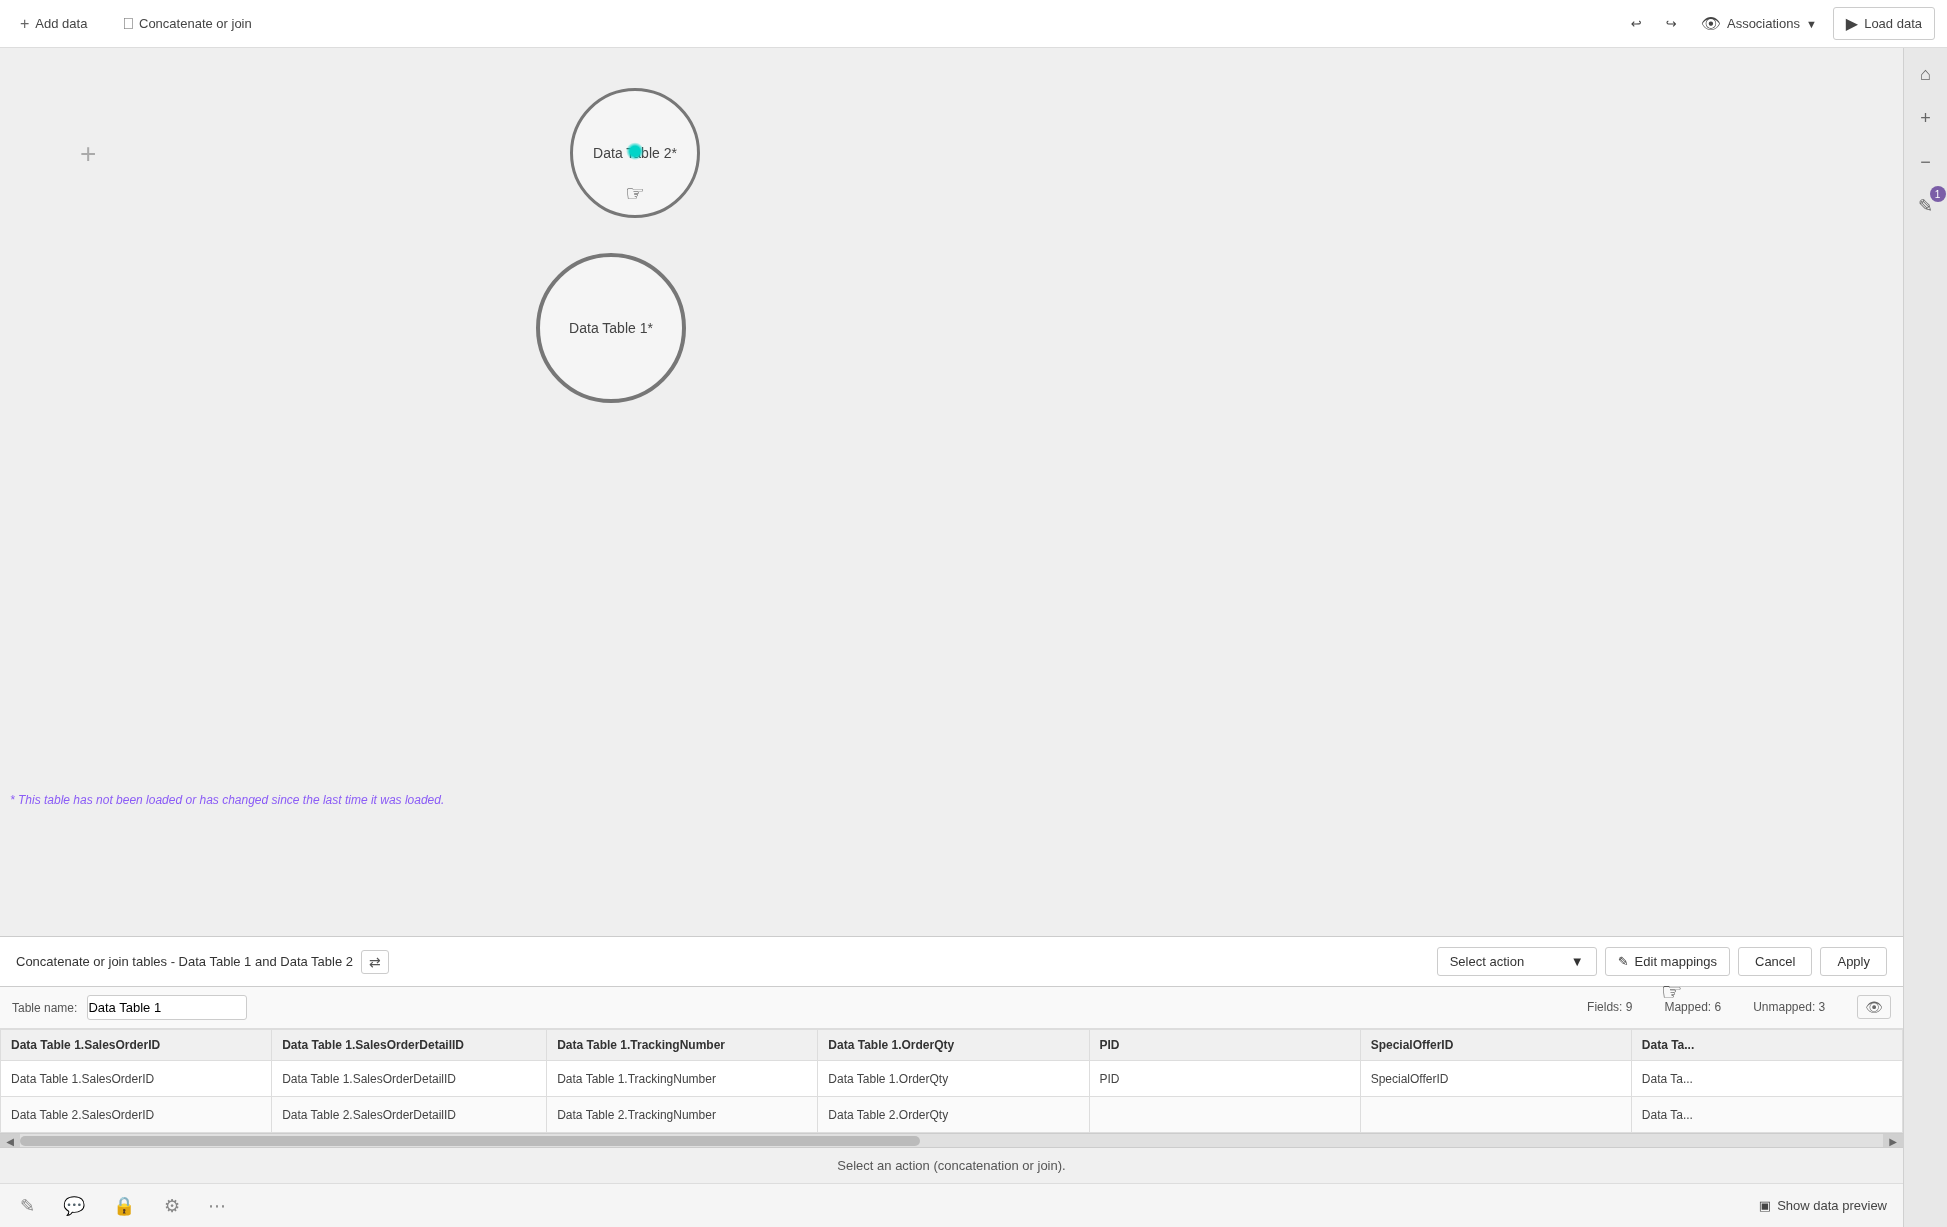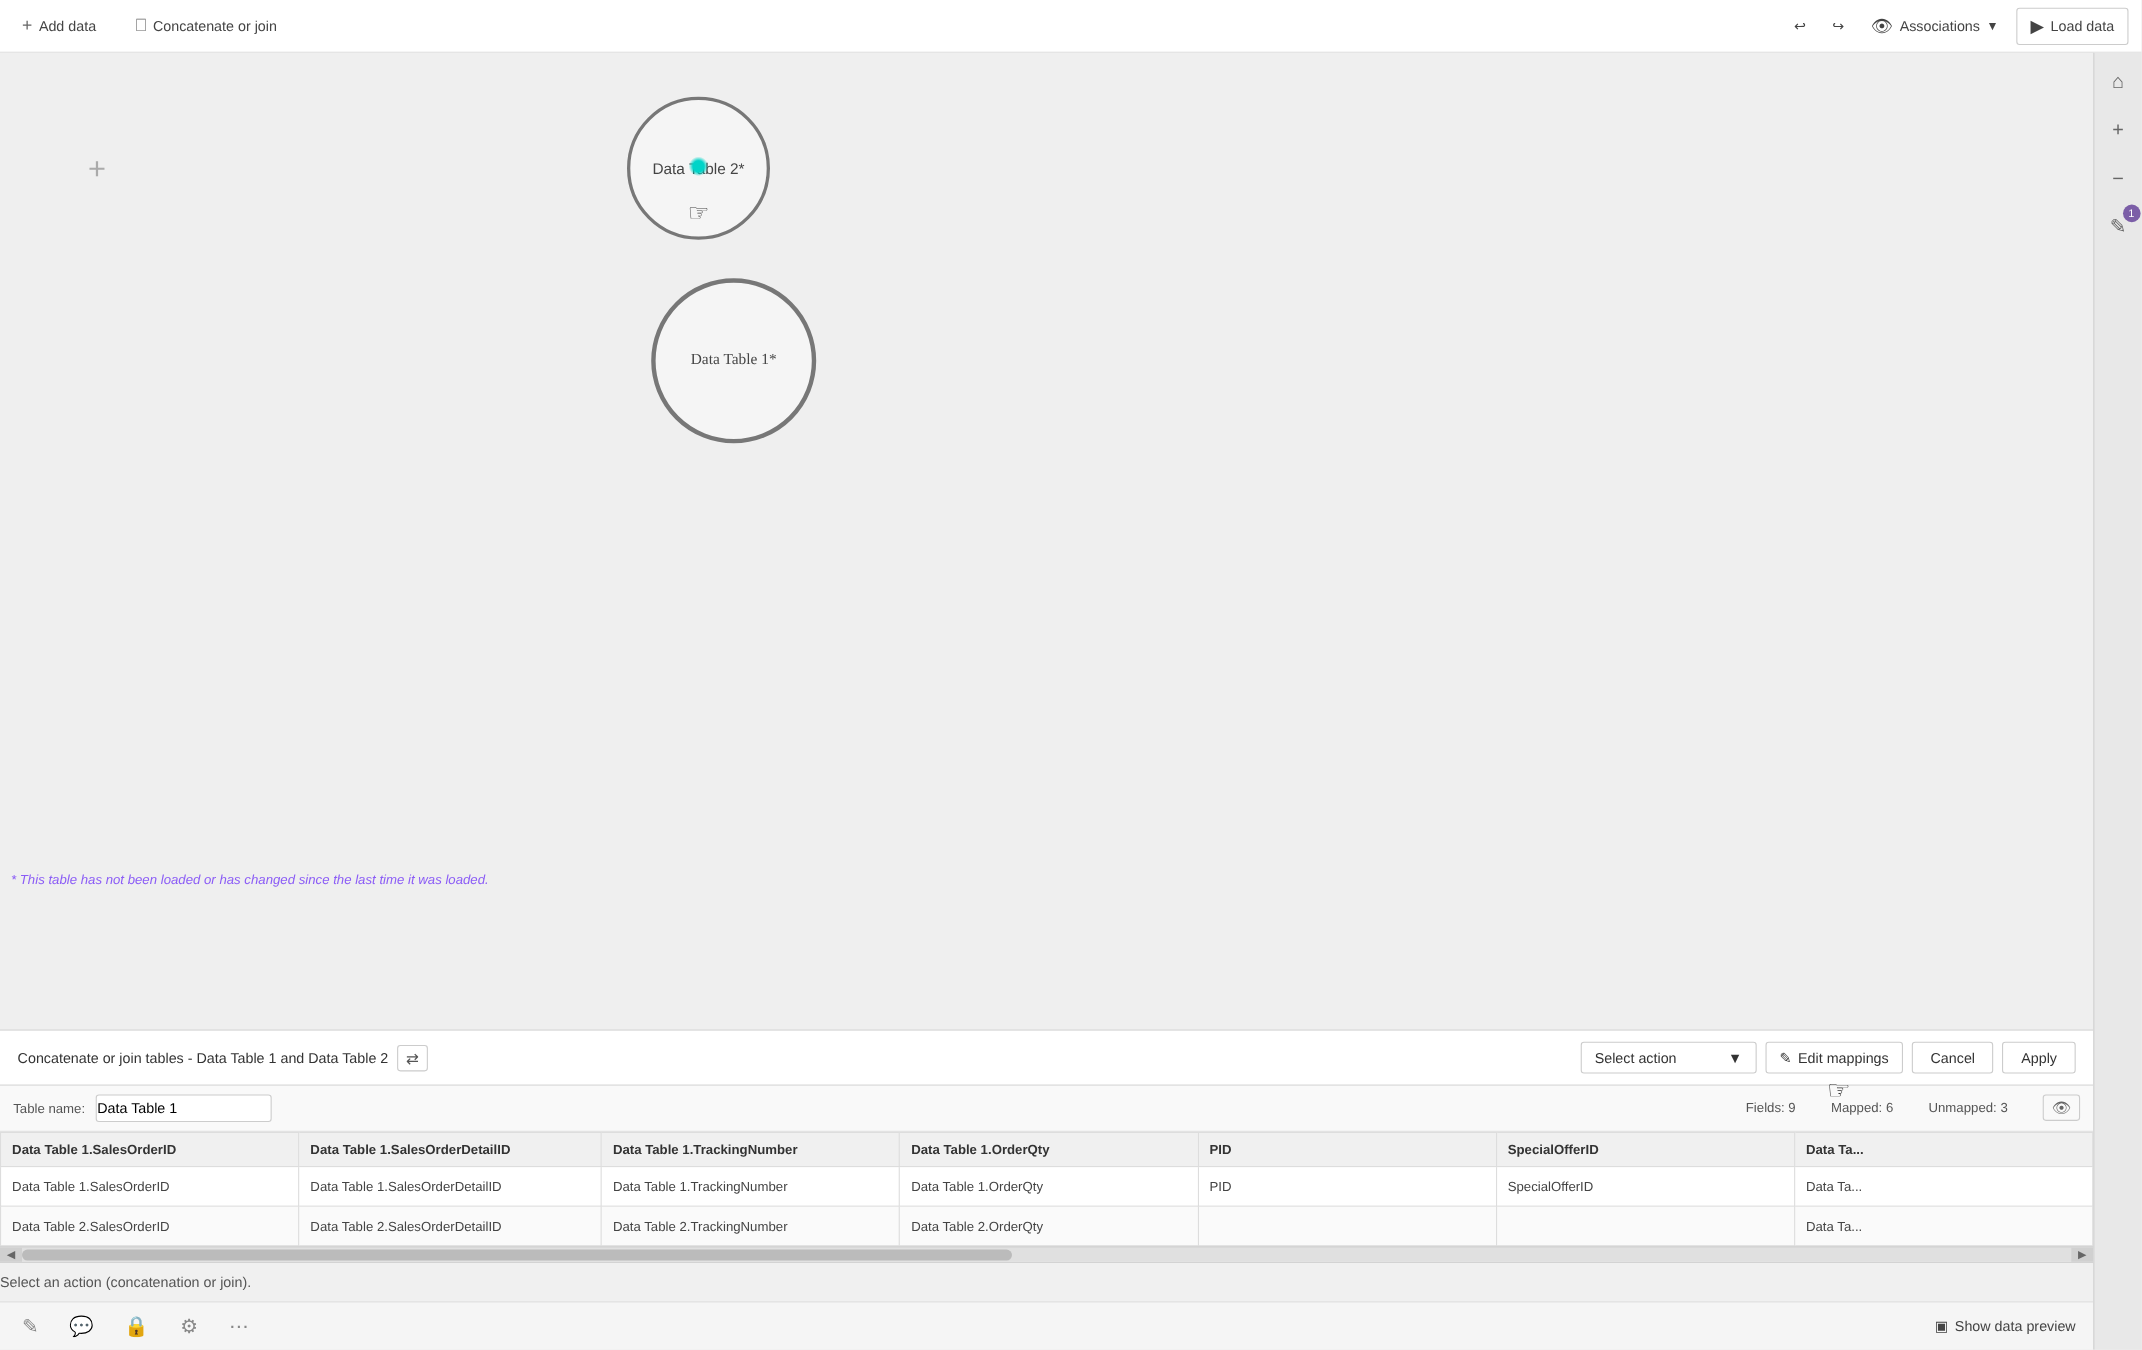--- a/index.html
+++ b/index.html
@@ -81,22 +81,22 @@
       cursor: pointer;
       text-align: center;
     }
     .table-node-2 {
       width: 130px; height: 130px;
       top: 40px; left: 570px;
       border-color: #777;
     }
     .table-node-1 {
       width: 150px; height: 150px;
-      top: 205px; left: 592px;
-      border-color: #777; border-width: 4px; font-family: Liberation Serif, serif;
+      top: 205px; left: 536px;
+      border-color: #777; border-width: 4px;
     }
 
     
     .hand-cursor {
       position: absolute;
       bottom: 8px; left: 50%; transform: translateX(-50%);
       font-size: 22px;
     }
     .teal-dot {
       position: absolute;
@@ -184,21 +184,21 @@
       border: 1px solid #ddd; padding: 8px 10px;
       font-size: 12px; color: #444; white-space: nowrap; min-width: 200px;
       height: 36px;
     }
     .data-grid tr.row2 td { background: #fafafa; }
     .data-grid td.empty { background: #e8e8e8; }
 
     
     .status-bar {
       background: #f0f0f0; border-top: 1px solid #ccc;
-      height: 36px; display: flex; align-items: center; justify-content: flex-start;
+      height: 36px; display: flex; align-items: center; justify-content: center;
       font-size: 13px; color: #555;
     }
 
     
     .bottom-icons {
       background: #f5f5f5; border-top: 1px solid #ddd;
       height: 44px; display: flex; align-items: center; justify-content: space-between;
       padding: 0 16px;
     }
     .bottom-icons-left { display: flex; align-items: center; gap: 20px; }

